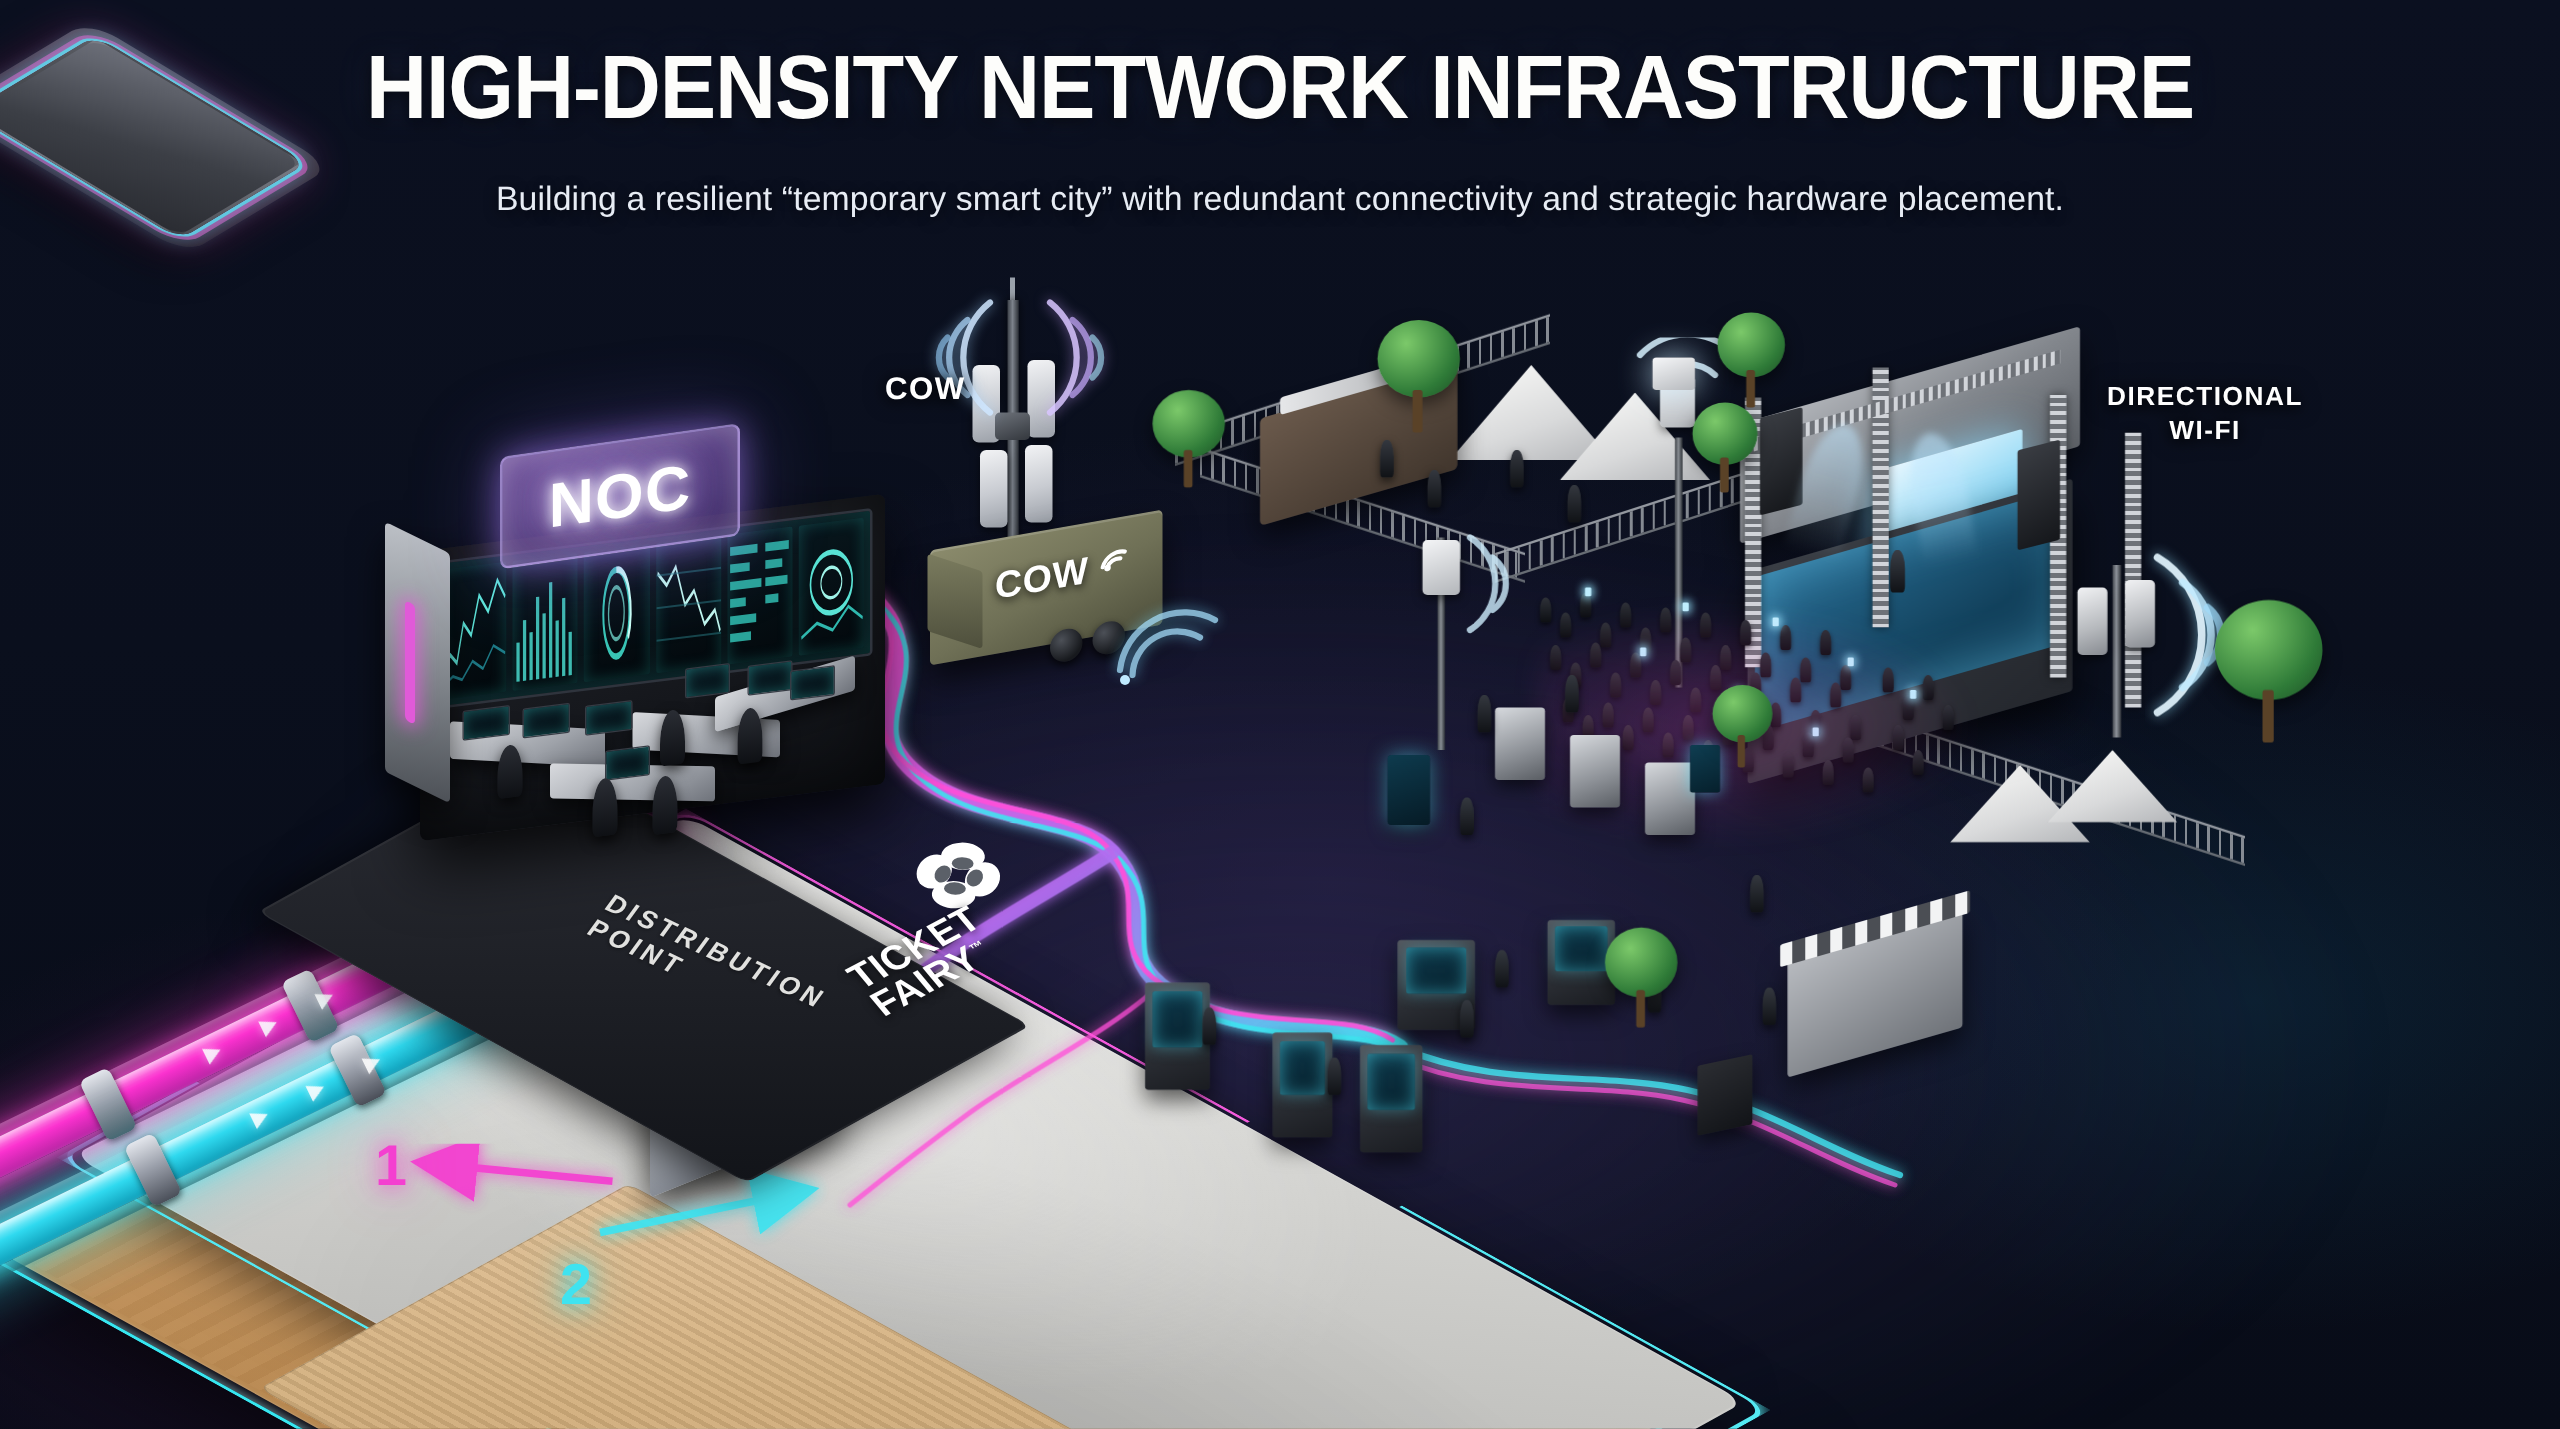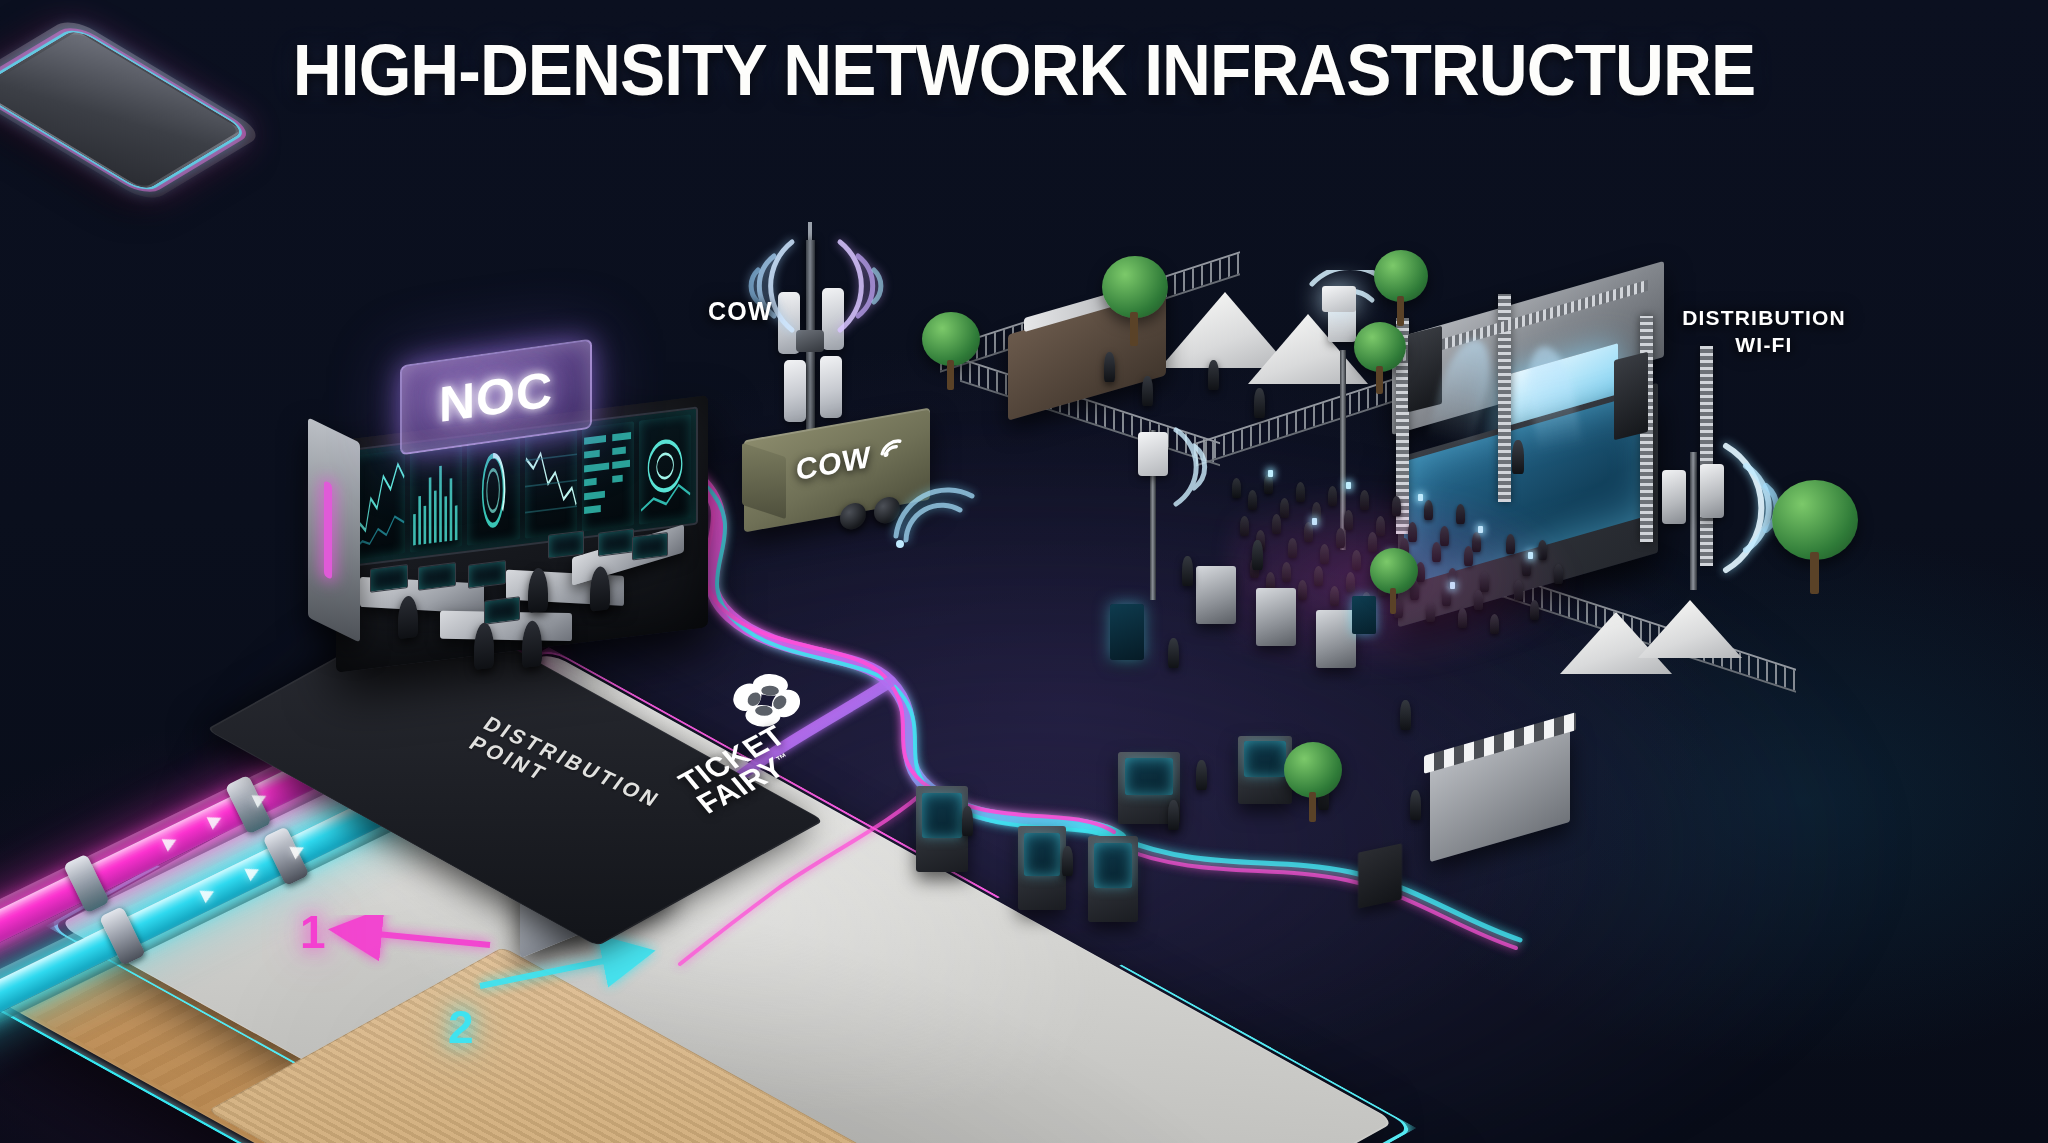--- a/index.html
+++ b/index.html
@@ -331,20 +331,21 @@
 
   
   .ribbon{position:absolute;pointer-events:none;}
 </style>
 </head>
 <body>
 
 <div class="stage">
 
   <div class="abs title">HIGH-DENSITY NETWORK INFRASTRUCTURE</div>
+  <div class="abs subtitle">Building a resilient “temporary smart city” with redundant connectivity and strategic hardware placement.</div>
 
   <div class="abs scene">
 
     <div class="abs" style="left:150px;top:430px;width:1760px;height:760px;
                 background:radial-gradient(ellipse at 50% 55%,rgba(70,60,120,.30),rgba(0,0,0,0) 70%);
                 filter:blur(28px);"></div>
 
     <div class="iso wood"></div>
     <div class="iso neon-edge neon-mag"></div>
     <div class="iso neon-edge neon-cyan"></div>
@@ -662,21 +663,21 @@
                 background:linear-gradient(160deg,#f1f2f4,#b6b9bd 60%,#878b91);box-shadow:0 3px 8px rgba(0,0,0,.5);"></div>
     <div class="abs" style="left:1700px;top:464px;width:24px;height:54px;border-radius:4px;
                 background:linear-gradient(160deg,#f1f2f4,#b6b9bd 60%,#878b91);box-shadow:0 3px 8px rgba(0,0,0,.5);"></div>
     <svg class="abs wifi-arc" style="left:1716px;top:418px;" width="160" height="180" viewBox="0 0 160 180">
       <g fill="none" stroke-linecap="round" style="filter:drop-shadow(0 0 5px rgba(150,225,255,.7))">
         <path d="M10 28 A72 72 0 0 1 10 152" stroke="#e4f6ff" stroke-width="6" opacity=".9"></path>
         <path d="M30 48 A50 50 0 0 1 30 132" stroke="#bfeaff" stroke-width="6" opacity=".8"></path>
         <path d="M50 68 A28 28 0 0 1 50 112" stroke="#9fdcfb" stroke-width="6" opacity=".7"></path>
       </g>
     </svg>
-    <div class="lbl lbl-dirwifi">DISTRIBUTION
+    <div class="lbl lbl-dirwifi">DIRECTIONAL
 WI-FI</div>
 
     <div class="abs" style="left:1150px;top:430px;width:6px;height:170px;background:linear-gradient(90deg,#3c4046,#8b9096 45%,#2c3036);"></div>
     <div class="abs" style="left:1138px;top:432px;width:30px;height:44px;border-radius:4px;
                 background:linear-gradient(160deg,#f4f5f7,#b3b6ba);box-shadow:0 3px 8px rgba(0,0,0,.5);"></div>
     <svg class="abs wifi-arc" style="left:1168px;top:412px;" width="90" height="110" viewBox="0 0 90 110">
       <g fill="none" stroke="#cfefff" stroke-width="5" stroke-linecap="round" opacity=".8">
         <path d="M8 18 A44 44 0 0 1 8 92"></path>
           <path d="M26 34 A26 26 0 0 1 26 76"></path>
       </g>

